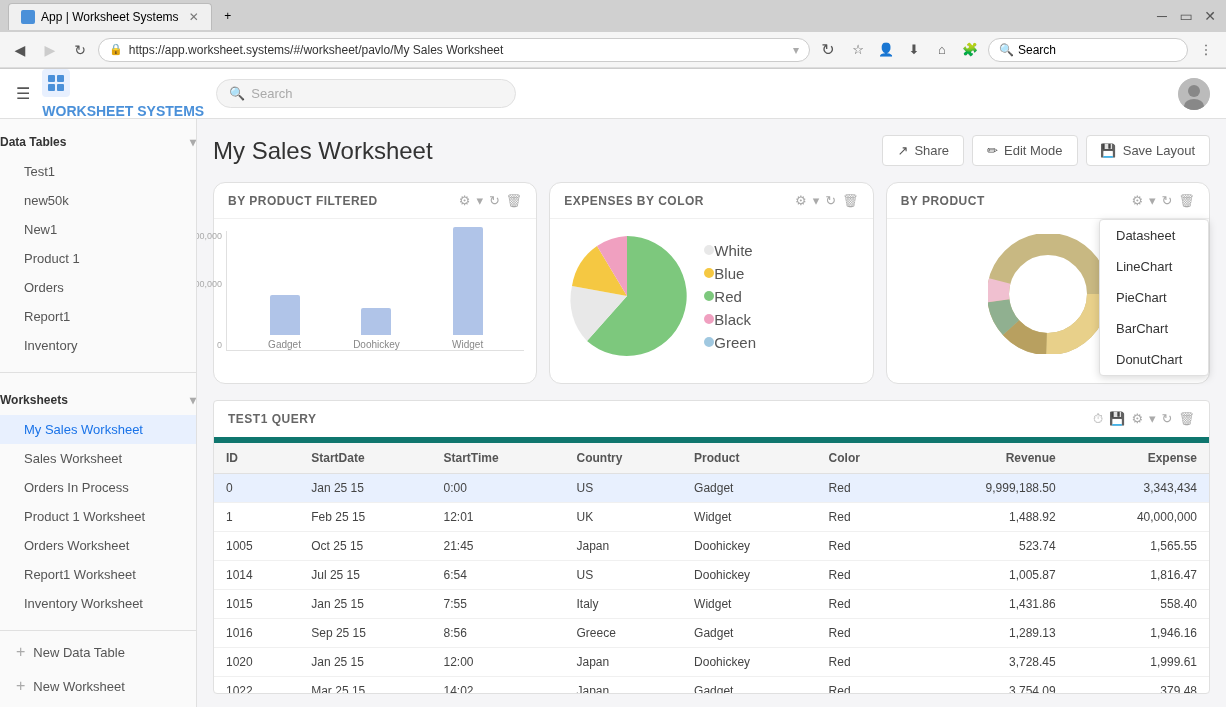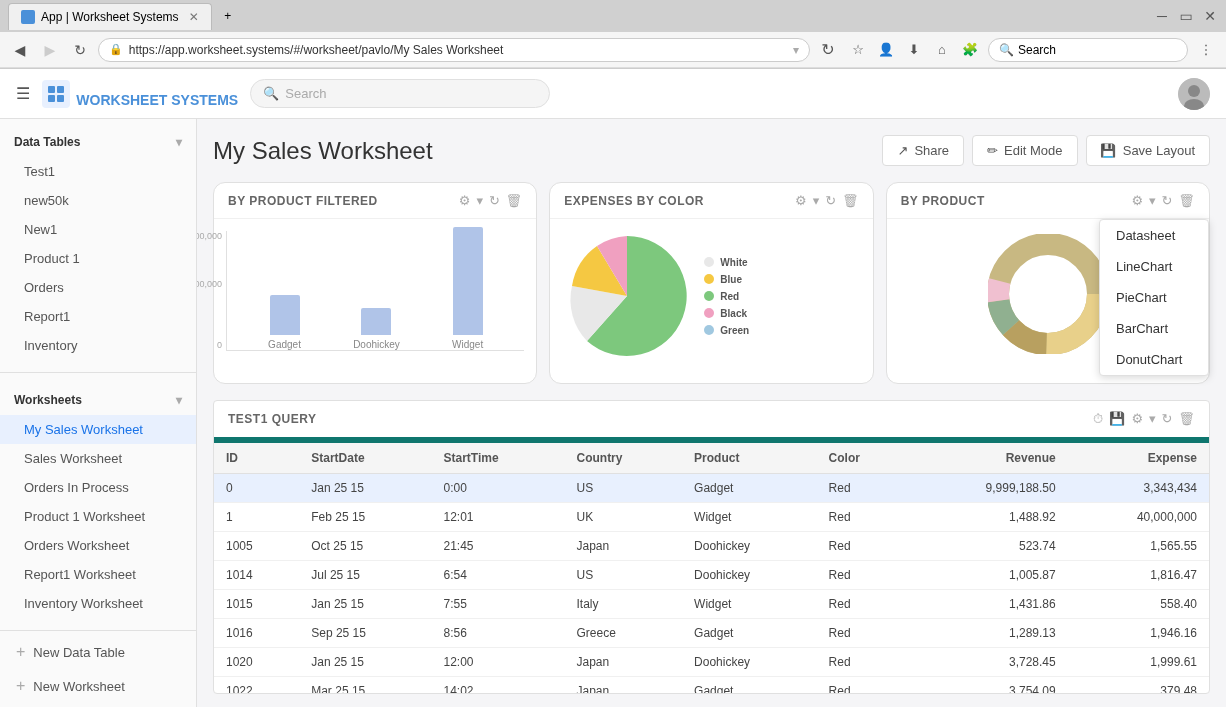--- a/index.html
+++ b/index.html
@@ -19,33 +19,33 @@
     .url-bar { flex: 1; background: white; border: 1px solid #ccc; border-radius: 12px; padding: 4px 10px; font-size: 12px; color: #333; display: flex; align-items: center; gap: 6px; }
     .url-text { flex: 1; color: #333; font-size: 12px; }
     .search-bar { width: 200px; background: white; border: 1px solid #ccc; border-radius: 12px; padding: 4px 10px; font-size: 12px; display: flex; align-items: center; gap: 4px; }
     .toolbar-icons { display: flex; gap: 4px; }
     .toolbar-icon { width: 24px; height: 24px; display: flex; align-items: center; justify-content: center; cursor: pointer; color: #555; }
 
     
     .app-container { display: flex; flex-direction: column; height: calc(707px - 68px); }
     .app-header { background: white; border-bottom: 1px solid #e0e0e0; height: 50px; display: flex; align-items: center; padding: 0 16px; gap: 12px; }
     .hamburger { cursor: pointer; color: #555; font-size: 16px; }
-    .logo { display: flex; align-items: flex-end; gap: 6px; }
+    .logo { display: flex; align-items: flex-start; gap: 6px; flex-direction: column; }
     .logo-icon { width: 28px; height: 28px; background: #e8f0fe; border-radius: 4px; display: flex; align-items: center; justify-content: center; }
     .logo-text { font-size: 14px; font-weight: bold; color: #333; }
     .logo-text span { color: #4a90d9; }
     .app-search { flex: 1; max-width: 300px; background: #f5f5f5; border: 1px solid #e0e0e0; border-radius: 16px; padding: 6px 12px; font-size: 13px; display: flex; align-items: center; gap: 6px; }
     .avatar { width: 32px; height: 32px; border-radius: 50%; background: #ccc; margin-left: auto; overflow: hidden; display: flex; align-items: center; justify-content: center; }
 
     .app-body { display: flex; flex: 1; overflow: hidden; }
 
     
     .sidebar { width: 197px; background: #fafafa; border-right: 1px solid #e0e0e0; overflow-y: auto; flex-shrink: 0; }
     .sidebar-section { padding: 8px 0; }
-    .sidebar-section-title { display: flex; align-items: center; justify-content: space-between; padding: 8px 14px; font-size: 12px; font-weight: bold; color: #333; cursor: pointer; }
+    .sidebar-section-title { display: flex; align-items: center; justify-content: space-between; padding: 8px 0; font-size: 12px; font-weight: bold; color: #333; cursor: pointer; }
     .sidebar-item { padding: 7px 16px; font-size: 13px; color: #555; cursor: pointer; display: flex; align-items: center; }
     .sidebar-item.active { background: #e8f0fe; color: #1a73e8; font-weight: 500; }
     .sidebar-item.sub { padding-left: 24px; }
     .sidebar-add-item { display: flex; align-items: center; gap: 8px; padding: 8px 16px; color: #555; cursor: pointer; font-size: 13px; }
     .divider { height: 1px; background: #e0e0e0; margin: 4px 0; }
 
     
     .main-content { flex: 1; overflow-y: auto; background: #f5f5f7; padding: 16px; }
     .page-header { display: flex; align-items: center; margin-bottom: 16px; }
     .page-title { font-size: 24px; font-weight: 400; color: #333; flex: 1; }
@@ -63,21 +63,21 @@
 
     
     .bar-chart { width: 100%; height: 140px; position: relative; }
     .bar-group { display: flex; flex-direction: column; align-items: center; gap: 4px; }
     .bar { width: 30px; background: #b0c4e8; border-radius: 2px 2px 0 0; }
     .bar-label { font-size: 10px; color: #888; }
 
     
     .pie-container { display: flex; align-items: center; gap: 12px; width: 100%; }
     .pie-legend { display: flex; flex-direction: column; gap: 6px; }
-    .legend-item { display: flex; align-items: center; gap: 6px; font-size: 10px; color: #555; font-weight: bold; }
+    .legend-item { display: flex; align-items: center; gap: 0; font-size: 15px; color: #555; }
     .legend-dot { width: 10px; height: 10px; border-radius: 50%; flex-shrink: 0; }
 
     
     .dropdown-menu { position: absolute; right: 0; top: 0; background: white; border: 1px solid #e0e0e0; border-radius: 4px; box-shadow: 0 2px 8px rgba(0,0,0,0.15); z-index: 100; min-width: 120px; }
     .dropdown-item { padding: 8px 16px; font-size: 13px; color: #333; cursor: pointer; }
 
     
     .table-card { background: white; border: 1px solid #e0e0e0; border-radius: 4px; }
     .table-header { display: flex; align-items: center; justify-content: space-between; padding: 10px 14px; border-bottom: 6px solid #0f766e; }
     .table-title { font-size: 12px; font-weight: 600; color: #666; letter-spacing: 0.5px; text-transform: uppercase; }

